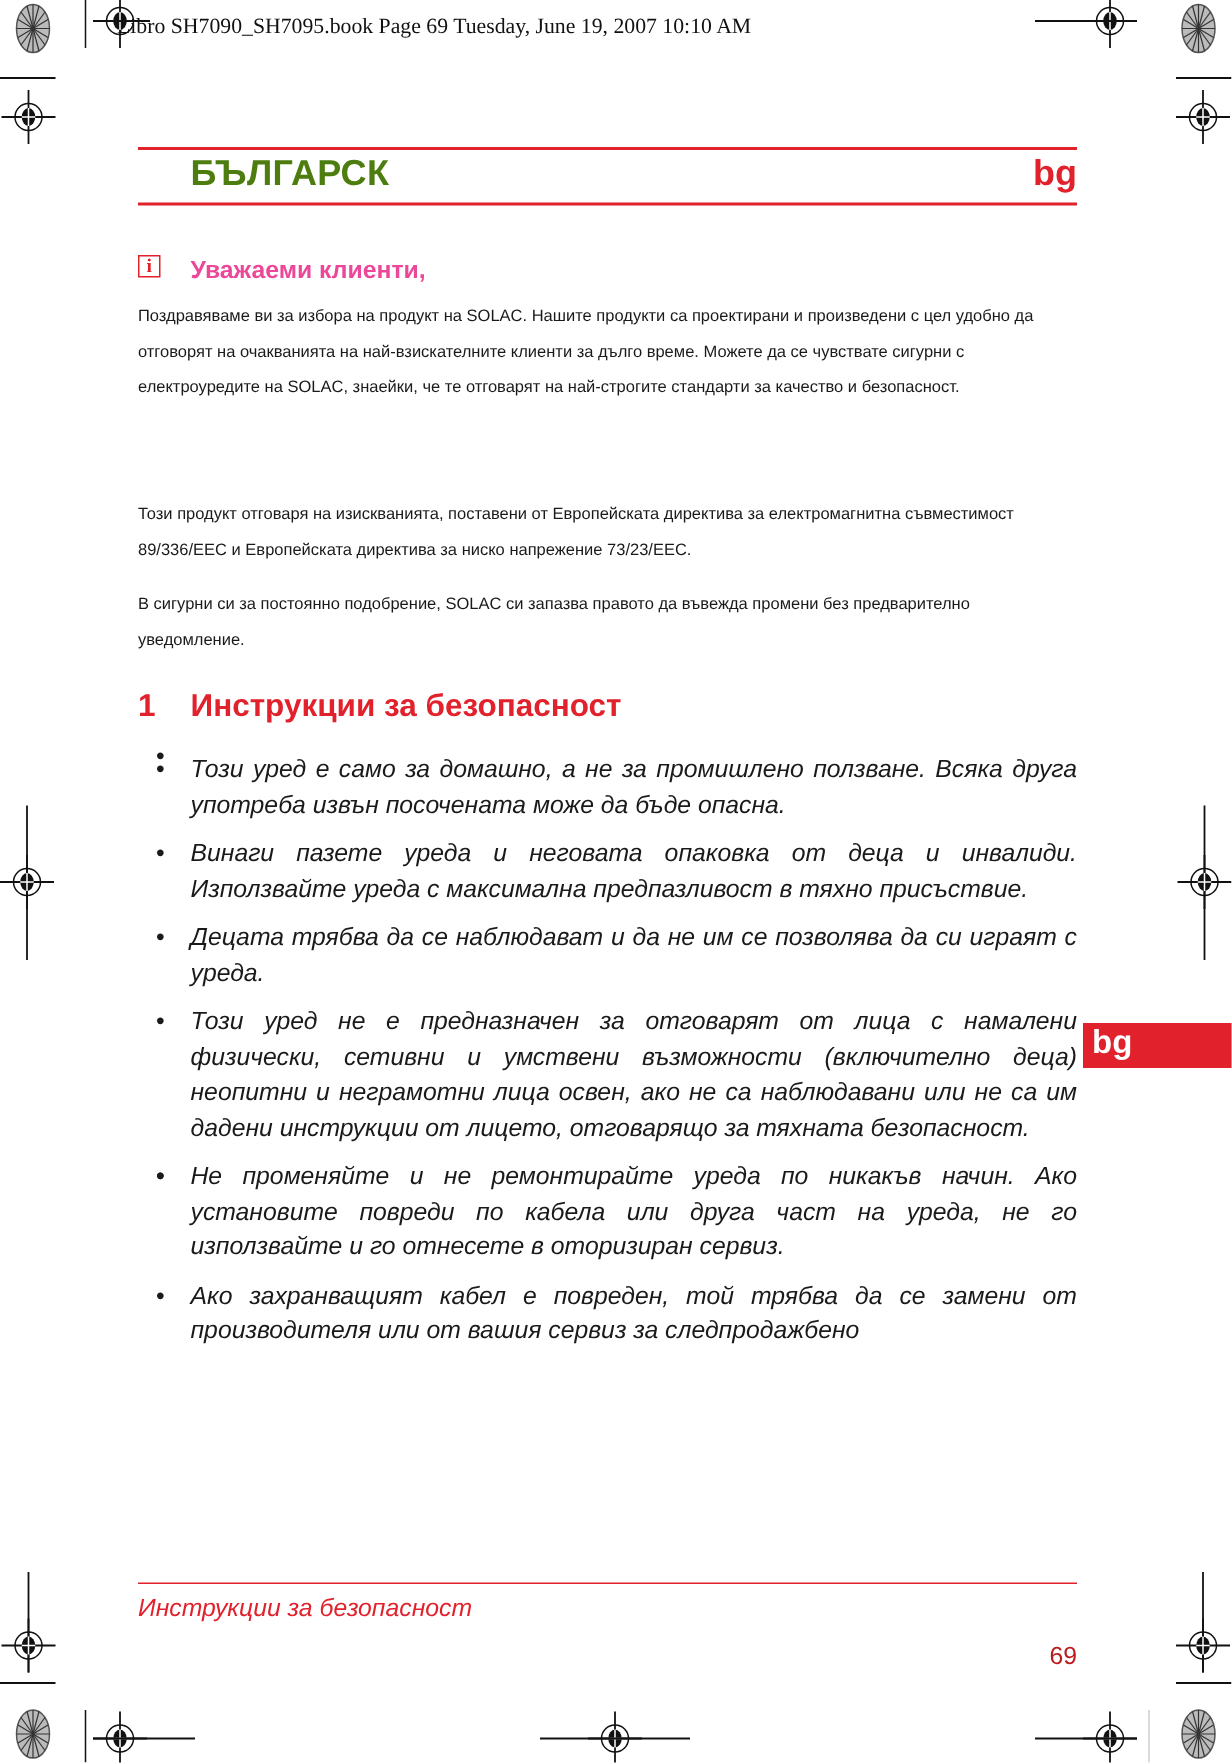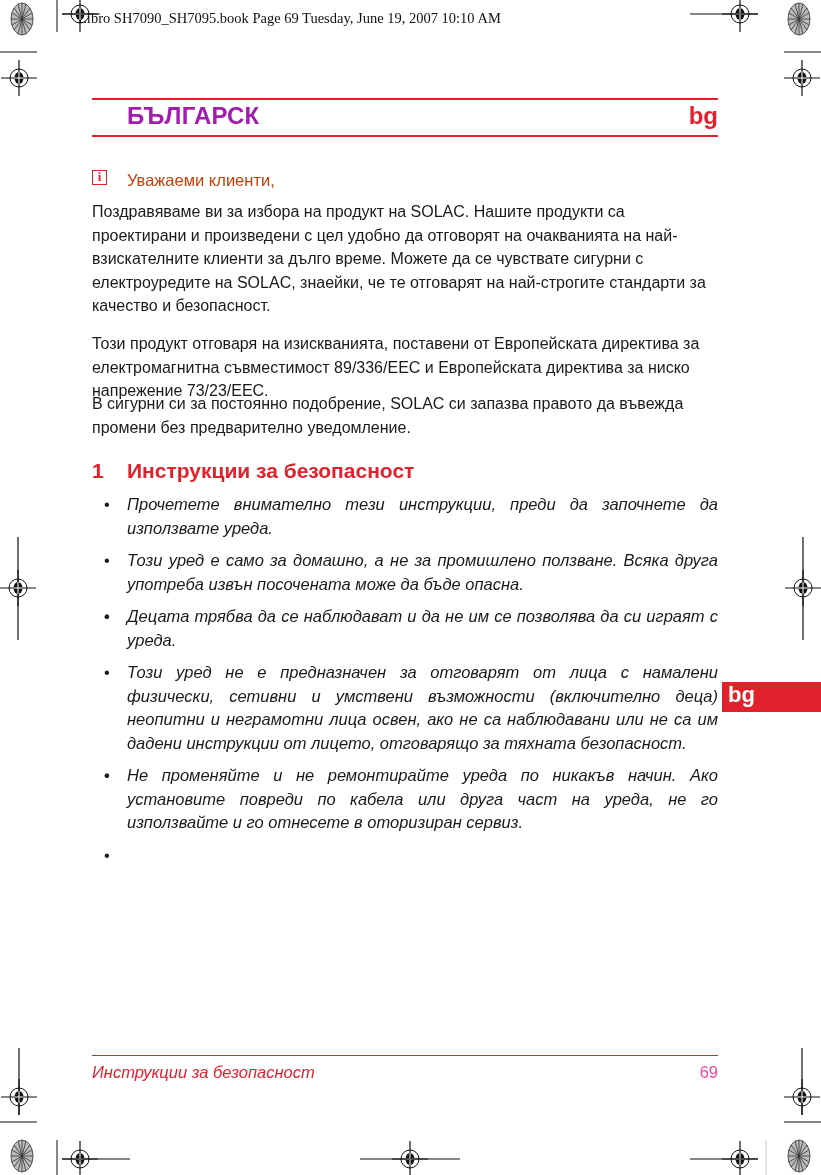--- a/index.html
+++ b/index.html
@@ -2,36 +2,36 @@
 <html><head>
 <meta charset="utf-8">
 <style>
   html, body { margin: 0; padding: 0; background: #ffffff; }
   body { width: 821px; height: 1175px; position: relative; overflow: hidden;
          font-family: "Liberation Sans", sans-serif; color: #1a1a1a; }
   .abs { position: absolute; }
   .slug { left: 78px; top: 10px; font-family: "Liberation Serif", serif; font-size: 14.5px; color: #111; white-space: nowrap; }
   .reg { position: absolute; }
   .redline { position: absolute; left: 92px; width: 626px; background: #e1222d; }
-  .hdr-title { left: 127px; top: 102px; font-size: 24px; font-weight: bold; color: #a21caf; letter-spacing: 0.2px; }
+  .hdr-title { left: 127px; top: 102px; font-size: 24px; font-weight: bold; color: #4d7c0f; letter-spacing: 0.2px; }
   .hdr-code { right: 103px; top: 102px; font-size: 24px; font-weight: bold; color: #e1222d; }
   .info-icon { left: 92px; top: 170px; width: 15px; height: 15px; border: 1.5px solid #e1222d; box-sizing: border-box;
                color: #e1222d; font-family: "Liberation Serif", serif; font-weight: bold; font-size: 13px; line-height: 12px; text-align: center; }
-  .greeting { left: 127px; top: 171px; font-size: 16.5px; font-weight: normal; color: #c2410c; }
-  .para { position: absolute; left: 92px; width: 626px; font-size: 16px; line-height: 23.5px; color: #1a1a1a; }
+  .greeting { left: 127px; top: 171px; font-size: 16.5px; font-weight: bold; color: #ec4899; }
+  .para { position: absolute; left: 92px; width: 626px; font-size: 11px; line-height: 23.5px; color: #1a1a1a; }
   .sec-num { left: 92px; top: 459px; font-size: 21px; font-weight: bold; color: #e1222d; }
   .sec-title { left: 127px; top: 459px; font-size: 21px; font-weight: bold; color: #e1222d; }
   .bullets { position: absolute; left: 104px; top: 493px; width: 614px; margin: 0; padding: 0; list-style: none; }
   .bullets li { position: relative; padding-left: 23px; font-size: 16.5px; line-height: 23.5px; font-style: italic;
                 text-align: justify; margin-bottom: 9px; color: #1a1a1a; }
   .bullets li .dot { position: absolute; left: 0; top: 0; font-style: normal; }
   .tab { left: 722px; top: 682px; width: 99px; height: 30px; background: #e1222d; }
   .tab span { position: absolute; left: 6px; top: 0px; font-size: 22px; font-weight: bold; color: #ffffff; }
   .foot-left { left: 92px; top: 1063px; font-size: 16.5px; font-style: italic; color: #e1222d; }
-  .foot-right { right: 103px; top: 1063px; font-size: 16.5px; color: #ec4899; text-align: center; }
+  .foot-right { right: 103px; top: 1095px; font-size: 16.5px; color: #b91c1c; text-align: center; }
 </style>
 </head>
 <body>
 
 <div class="abs slug">Libro SH7090_SH7095.book  Page 69  Tuesday, June 19, 2007  10:10 AM</div>
 
 <svg class="reg" style="left:0;top:0" width="821" height="1175">
   <defs>
     <g id="regmark">
       <circle cx="0" cy="0" r="9" fill="none" stroke="#111" stroke-width="1"></circle>
@@ -102,28 +102,28 @@
 <div class="abs greeting">Уважаеми клиенти,</div>
 
 <div class="para" style="top:200px">Поздравяваме ви за избора на продукт на SOLAC. Нашите продукти са проектирани и произведени с цел удобно да отговорят на очакванията на най-взискателните клиенти за дълго време. Можете да се чувствате сигурни с електроуредите на SOLAC, знаейки, че те отговарят на най-строгите стандарти за качество и безопасност.</div>
 <div class="para" style="top:332px">Този продукт отговаря на изискванията, поставени от Европейската директива за електромагнитна съвместимост 89/336/EEC и Европейската директива за ниско напрежение 73/23/EEC.</div>
 <div class="para" style="top:392px">В сигурни си за постоянно подобрение, SOLAC си запазва правото да въвежда промени без предварително уведомление.</div>
 
 <div class="abs sec-num">1</div>
 <div class="abs sec-title">Инструкции за безопасност</div>
 
 <ul class="bullets">
-  <li><span class="dot">•</span><span>Прочетете внимателно тези инструкции, преди да започнете да използвате уреда.</span></li>
+  <li><span class="dot">•</span></li>
   <li><span class="dot">•</span><span>Този уред е само за домашно, а не за промишлено ползване. Всяка друга употреба извън посочената може да бъде опасна.</span></li>
-  <li><span class="dot">•</span></li>
+  <li><span class="dot">•</span><span>Винаги пазете уреда и неговата опаковка от деца и инвалиди. Използвайте уреда с максимална предпазливост в тяхно присъствие.</span></li>
   <li><span class="dot">•</span><span>Децата трябва да се наблюдават и да не им се позволява да си играят с уреда.</span></li>
   <li><span class="dot">•</span><span>Този уред не е предназначен за отговарят от лица с намалени физически, сетивни и умствени възможности (включително деца) неопитни и неграмотни лица освен, ако не са наблюдавани или не са им дадени инструкции от лицето, отговарящо за тяхната безопасност.</span></li>
   <li><span class="dot">•</span></li>
   <li><span class="dot">•</span><span>Не променяйте и не ремонтирайте уреда по никакъв начин. Ако установите повреди по кабела или друга част на уреда, не го използвайте и го отнесете в оторизиран сервиз.</span></li>
-  <li><span class="dot">•</span></li>
+  <li><span class="dot">•</span><span>Ако захранващият кабел е повреден, той трябва да се замени от производителя или от вашия сервиз за следпродажбено</span></li>
 </ul>
 
 <div class="abs tab">
   <span>bg</span>
 </div>
 
 <div class="redline" style="top:1055px;height:1px"></div>
 <div class="abs foot-left">Инструкции за безопасност</div>
 <div class="abs foot-right">69</div>
 

